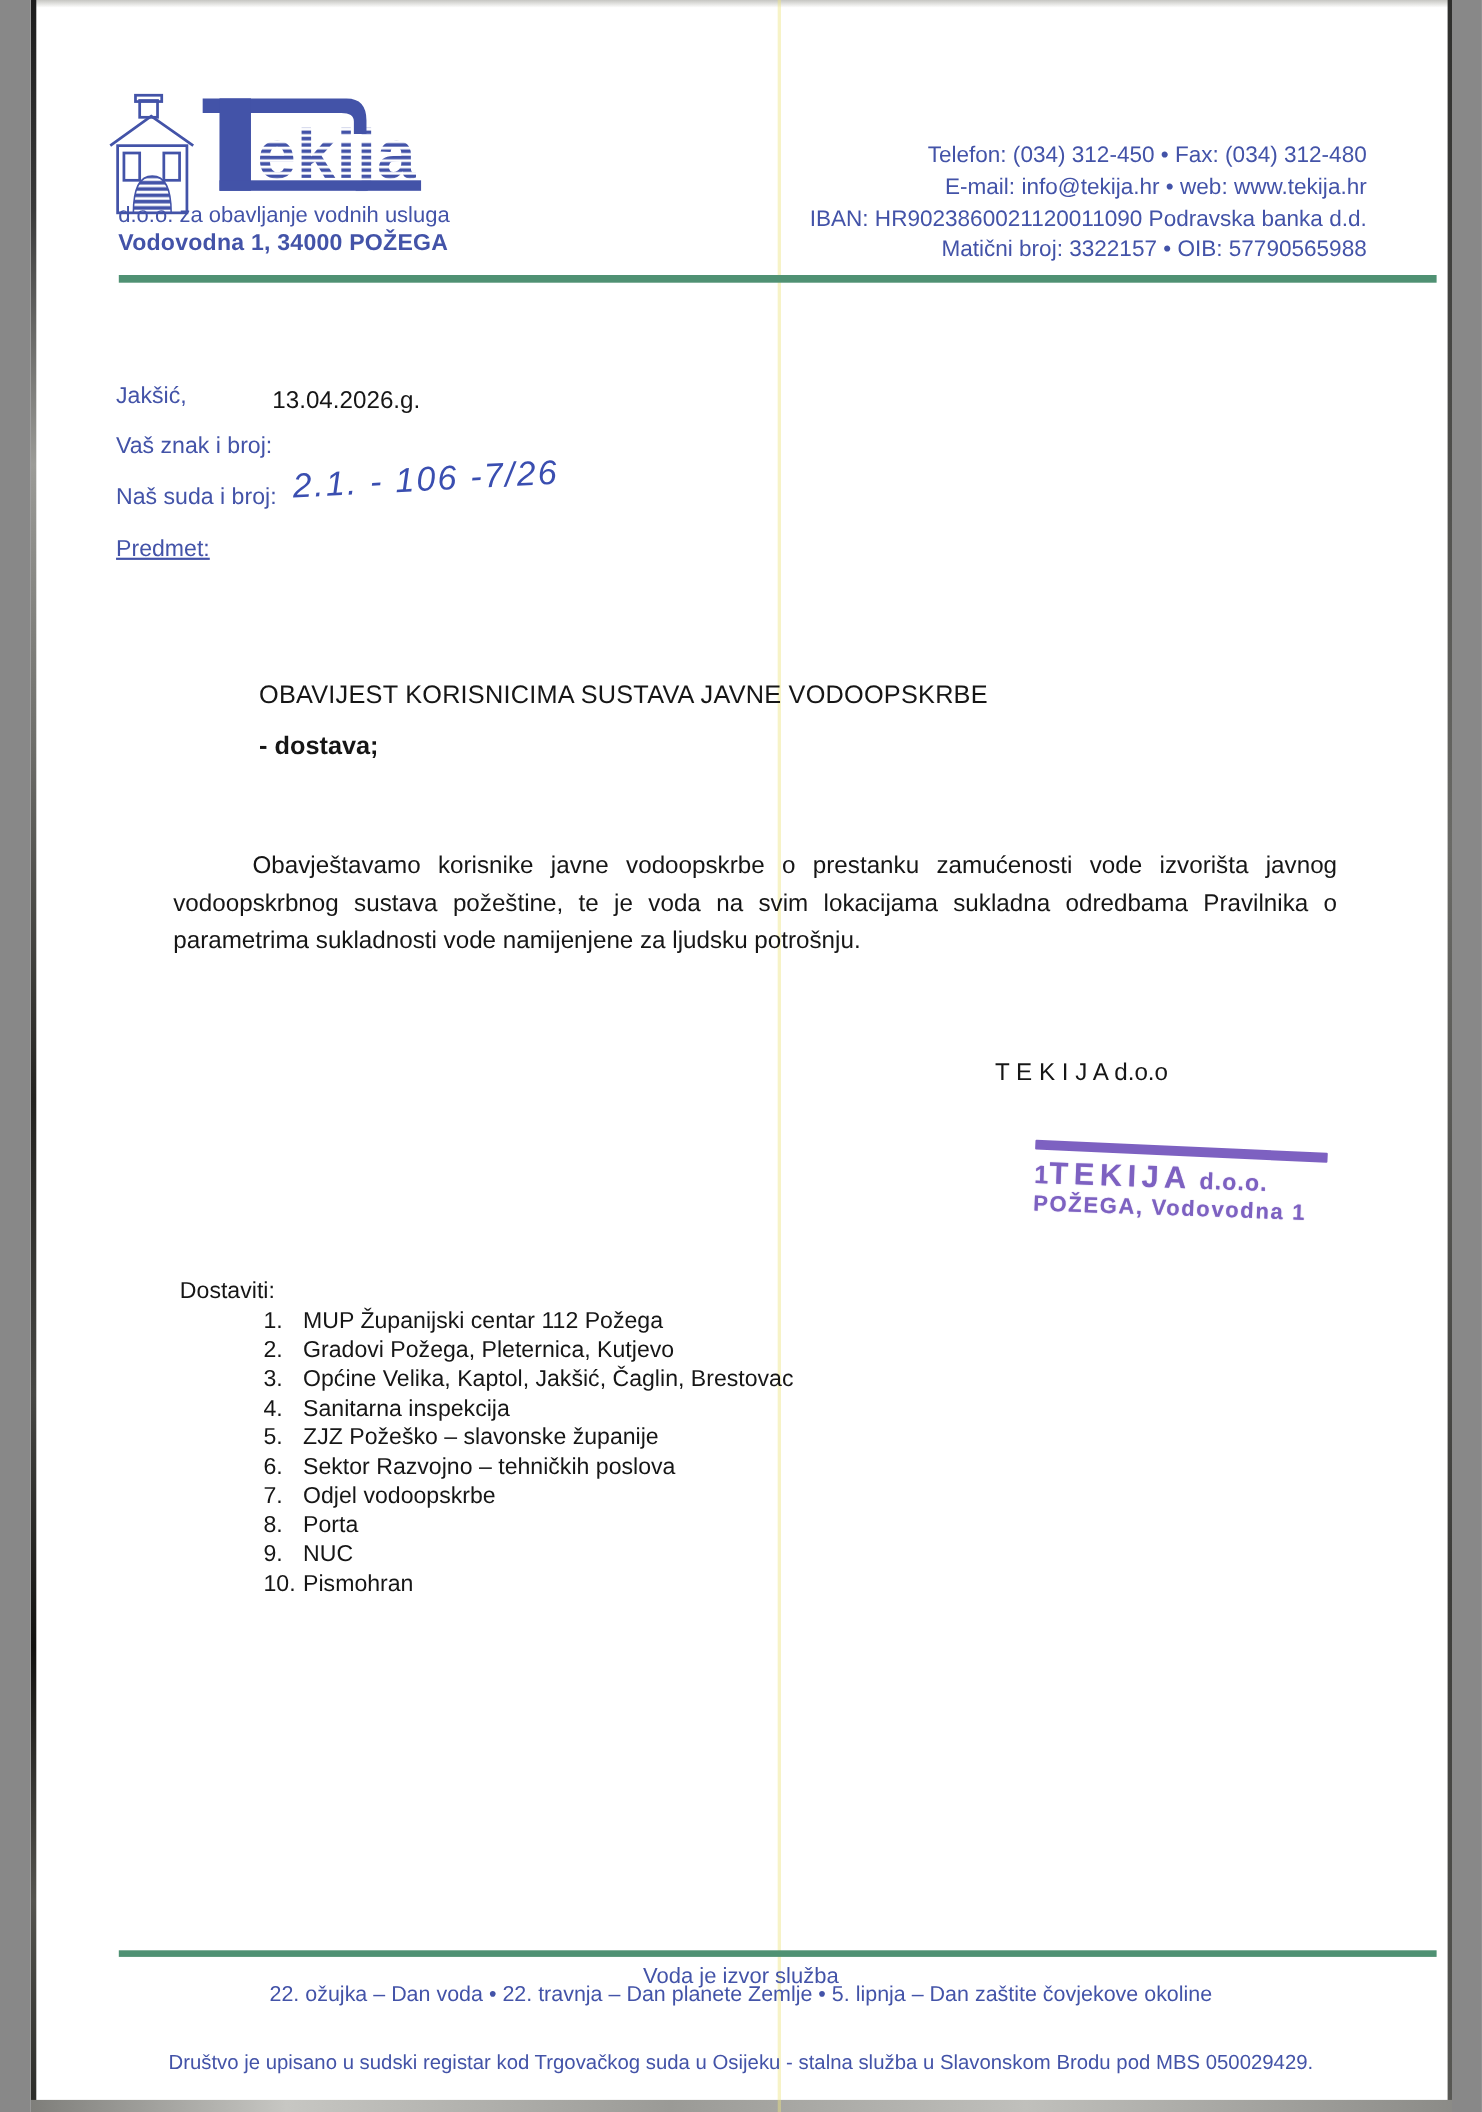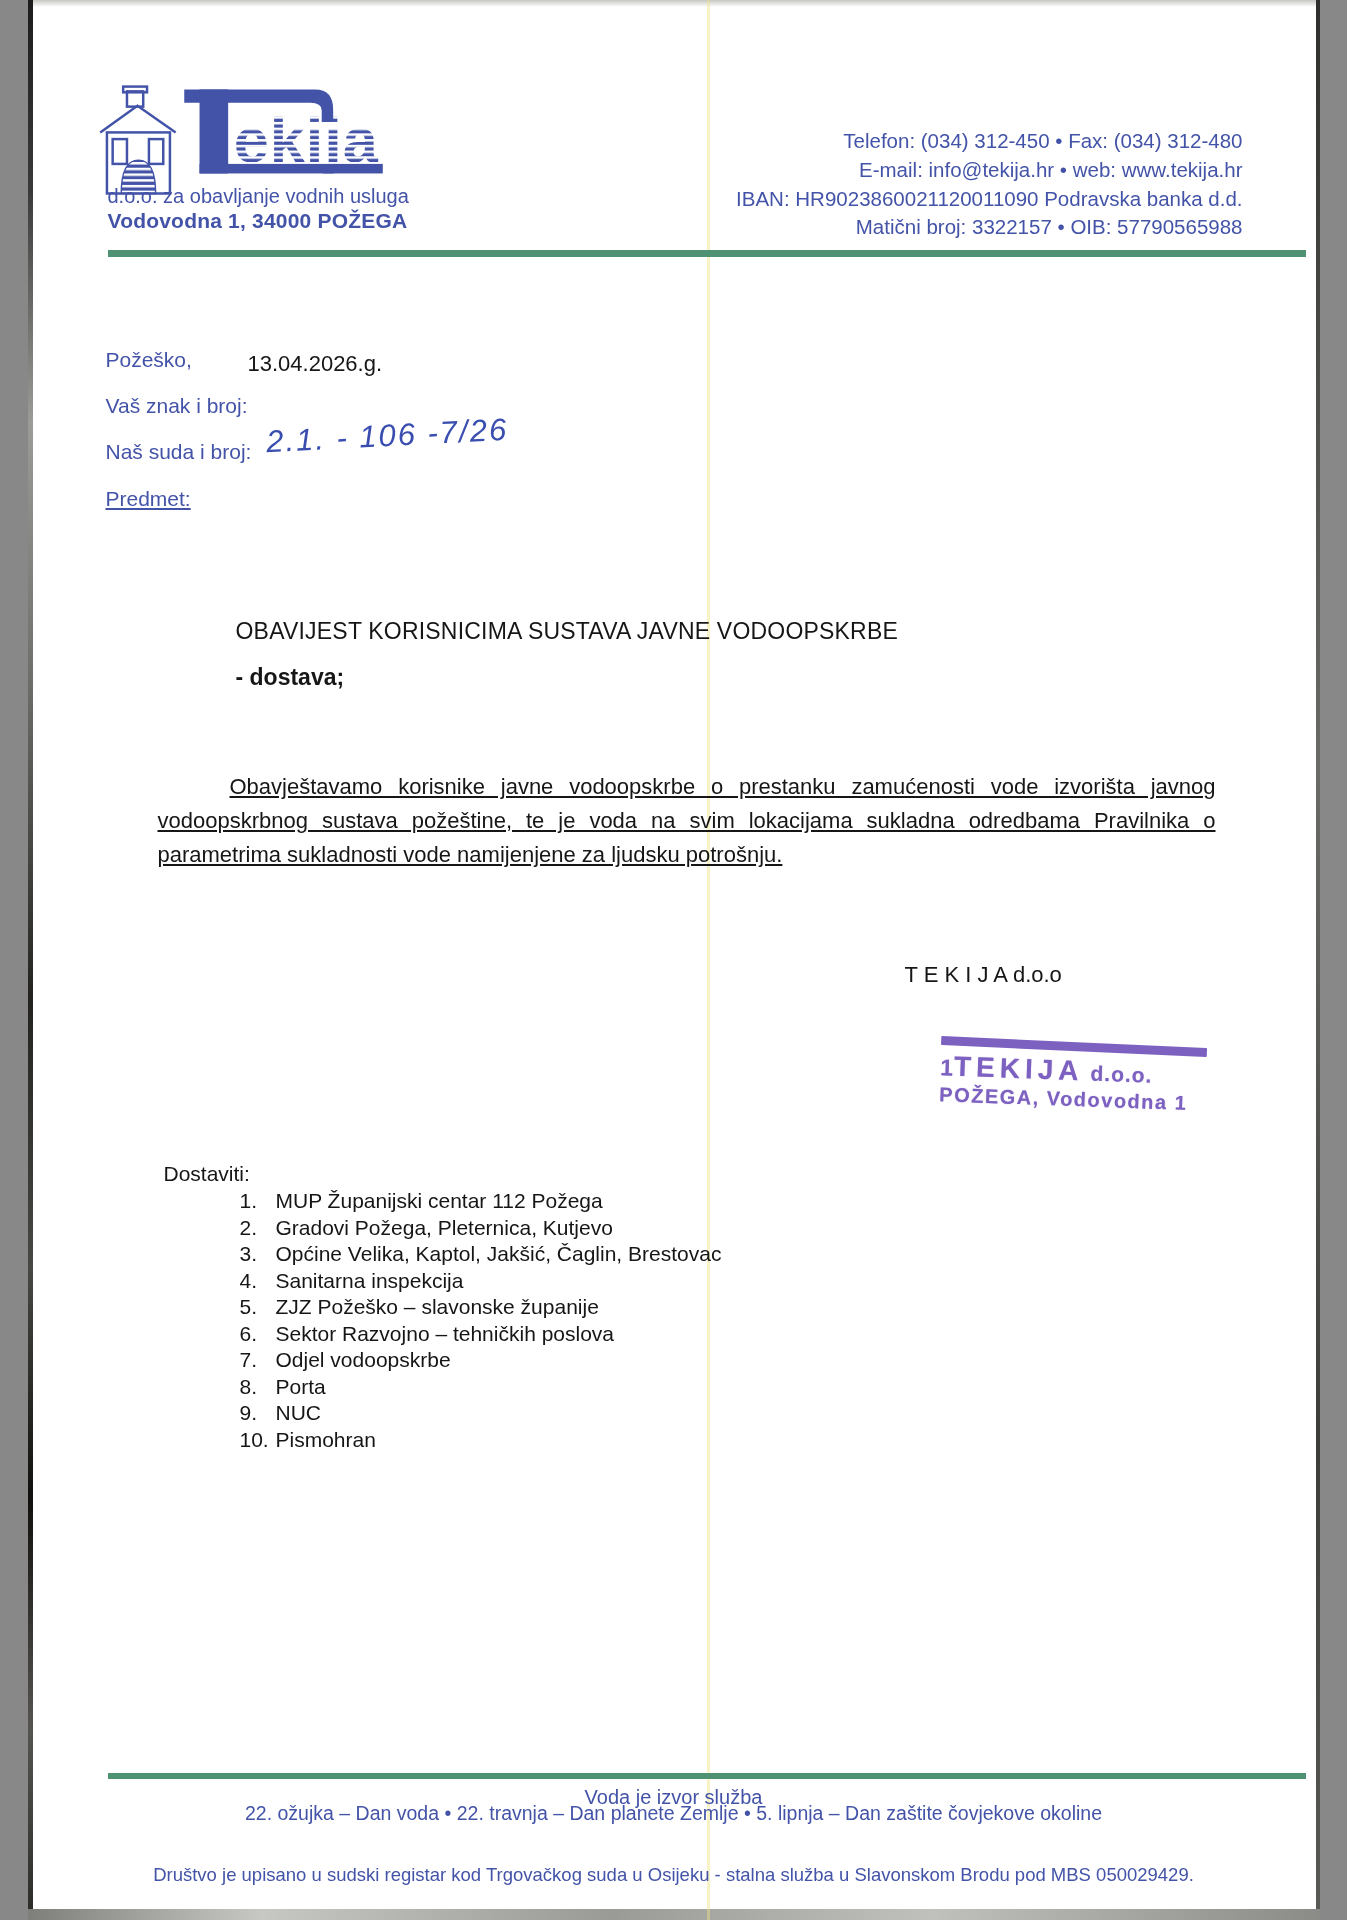--- a/index.html
+++ b/index.html
@@ -43,21 +43,21 @@
   .addr i{position:absolute;width:22px;height:22px;border:0 solid #6b76bb;}
   .c-tl{left:0;top:0;border-left-width:2.5px;border-top-width:2.5px;}
   .c-tr{right:0;top:0;border-right-width:2.5px;border-top-width:2.5px;}
   .c-bl{left:0;bottom:0;border-left-width:2.5px;border-bottom-width:2.5px;}
   .c-br{right:0;bottom:0;border-right-width:2.5px;border-bottom-width:2.5px;}
 
   
   .title{left:208px;top:618px;font-size:23px;font-weight:normal;color:#161616;letter-spacing:.2px;}
   .subtitle{left:208px;top:664px;font-size:23px;font-weight:bold;color:#161616;}
   .para{left:130px;top:770px;width:1058px;font-size:22px;line-height:34px;color:#161616;
-        text-align:justify;text-indent:72px;text-decoration:underline;}
+        text-align:justify;text-indent:72px;}
   .sig{left:877px;top:962px;font-size:22px;color:#161616;}
 
   
   .stamp{left:912px;top:1042px;width:266px;transform:rotate(2deg);color:#7456bd;opacity:.93;}
   .stamp-bar{height:9px;background:#7456bd;transform:rotate(.6deg);margin-bottom:4px;border-radius:1px;}
   .stamp-l1{display:flex;align-items:baseline;font-weight:bold;text-shadow:0 0 1px rgba(116,86,189,.6);}
   .stamp-prefix{font-size:23px;}
   .stamp-name{font-size:28px;letter-spacing:5px;margin-left:1px;}
   .stamp-suffix{font-size:21px;margin-left:7px;letter-spacing:1px;}
   .stamp-l2{font-size:20px;font-weight:bold;letter-spacing:1.5px;margin-top:1px;
@@ -114,21 +114,21 @@
 
   <div class="abs contact">
     <span>Telefon: (034) 312-450 • Fax: (034) 312-480</span>
     <span>E-mail: info@tekija.hr • web: www.tekija.hr</span>
     <span>IBAN: HR9023860021120011090 Podravska banka d.d.</span>
     <span>Matični broj: 3322157 • OIB: 57790565988</span>
   </div>
 
   <div class="abs rule rule-top"></div>
 
-  <div class="abs ref ref-city">Požeško,</div>
+  <div class="abs ref ref-city">Jakšić,</div>
   <div class="abs ref-date">13.04.2026.g.</div>
   <div class="abs ref ref-your">Vaš znak i broj:</div>
   <div class="abs ref ref-our">Naš suda i broj:</div>
   <div class="abs hand">2.1. - 106 -7/26</div>
   <div class="abs ref ref-subj">Predmet:</div>
 
   <div class="abs addr">
     <i class="c-tl"></i>
     <i class="c-tr"></i>
     <i class="c-bl"></i>

